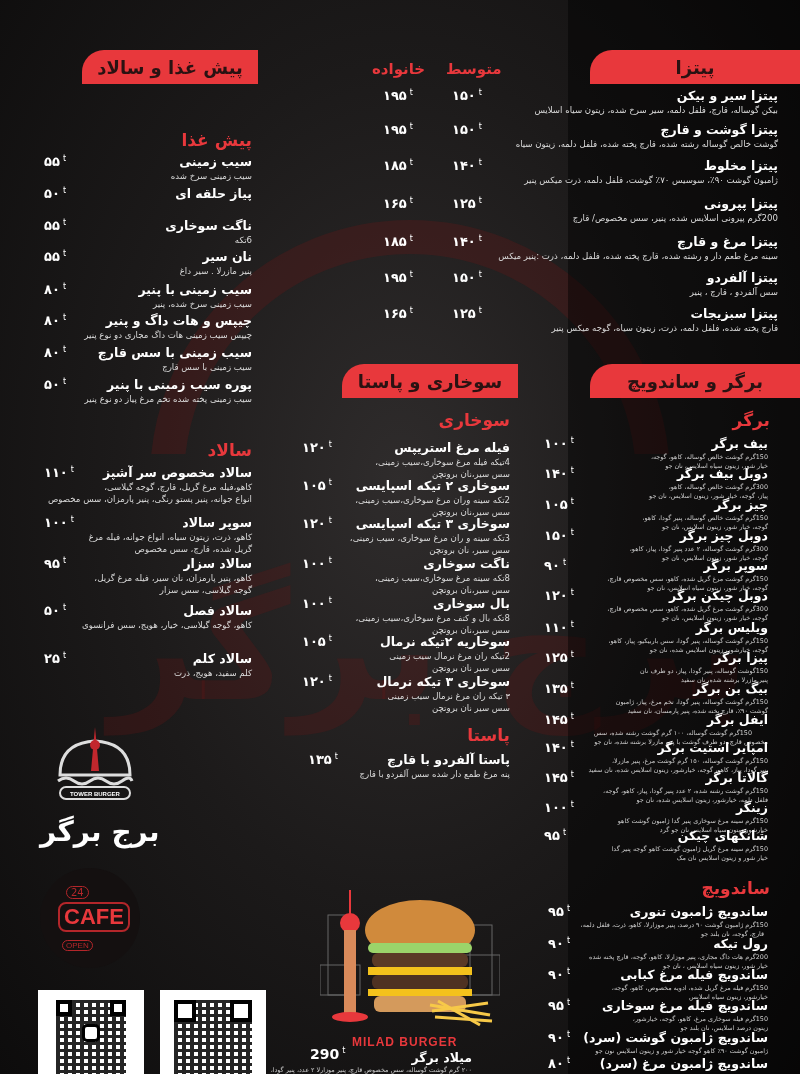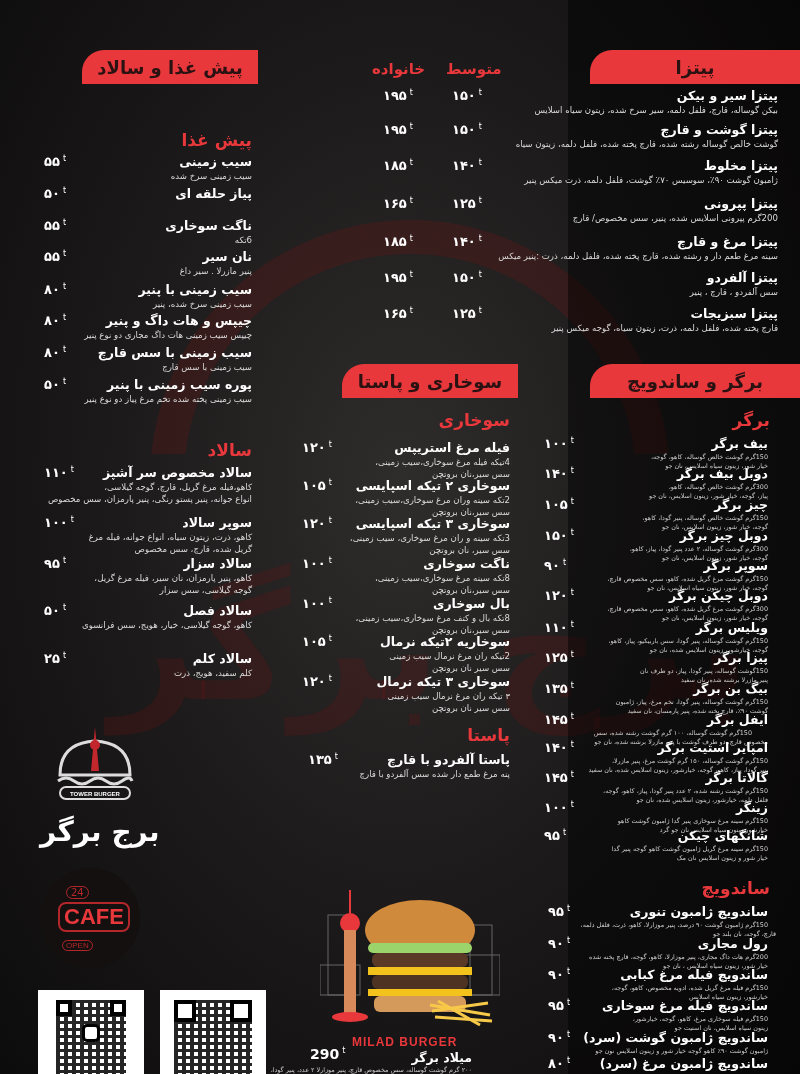--- a/index.html
+++ b/index.html
@@ -323,39 +323,39 @@
       <div class="item-desc small" style="right:32px; top:845px;">150گرم سینه مرغ گریل ژامبون گوشت کاهو گوجه پنیر گدا</div>
       <div class="item-desc small" style="right:32px; top:854px;">خیار شور و زیتون اسلایس نان مک</div>
       <div class="price" style="left:544px; top:828px;"><span>۹۵</span><sup>t</sup></div>
     </div>
   </div>
 <div class="subhead" style="right:30px; top:878px;">ساندویچ</div>
 <div id="sandwich-list">
     <div>
       <div class="item-name" style="right:32px; top:904px;">ساندویچ ژامبون تنوری</div>
       <div class="item-desc small" style="right:32px; top:921px;">150گرم ژامبون گوشت ۹۰ درصد، پنیر موزارلا، کاهو، ذرت، فلفل دلمه،</div>
-      <div class="item-desc small" style="right:24px; top:930px;">قارچ، گوجه، نان بلند جو</div>
+      <div class="item-desc small" style="right:36px; top:930px;">قارچ، گوجه، نان بلند جو</div>
       <div class="price" style="left:548px; top:904px;"><span>۹۵</span><sup>t</sup></div>
     </div>
     <div>
-      <div class="item-name" style="right:32px; top:936px;">رول مجاری</div>
+      <div class="item-name" style="right:32px; top:936px;">رول تیکه</div>
       <div class="item-desc small" style="right:32px; top:953px;">200گرم هات داگ مجاری، پنیر موزارلا، کاهو، گوجه، قارچ پخته شده</div>
       <div class="item-desc small" style="right:32px; top:962px;">خیار شور، زیتون سیاه اسلایس ، نان جو</div>
       <div class="price" style="left:548px; top:936px;"><span>۹۰</span><sup>t</sup></div>
     </div>
     <div>
       <div class="item-name" style="right:32px; top:967px;">ساندویچ فیله مرغ کبابی</div>
       <div class="item-desc small" style="right:32px; top:984px;">150گرم فیله مرغ گریل شده، ادویه مخصوص، کاهو، گوجه،</div>
       <div class="item-desc small" style="right:32px; top:993px;">خیارشور، زیتون سیاه اسلایس</div>
       <div class="price" style="left:548px; top:967px;"><span>۹۰</span><sup>t</sup></div>
     </div>
     <div>
       <div class="item-name" style="right:32px; top:998px;">ساندویچ فیله مرغ سوخاری</div>
       <div class="item-desc small" style="right:32px; top:1015px;">150گرم فیله سوخاری مرغ، کاهو، گوجه، خیارشور،</div>
-      <div class="item-desc small" style="right:32px; top:1024px;">زیتون سیاه اسلایس، نان استیت جو</div>
+      <div class="item-desc small" style="right:32px; top:1024px;">زیتون درصد اسلایس، نان بلند جو</div>
       <div class="price" style="left:548px; top:998px;"><span>۹۵</span><sup>t</sup></div>
     </div>
     <div>
       <div class="item-name" style="right:32px; top:1030px;">ساندویچ ژامبون گوشت (سرد)</div>
       <div class="item-desc small" style="right:32px; top:1047px;">ژامبون گوشت ۹۰٪ کاهو گوجه خیار شور و زیتون اسلایس نون جو</div>
       <div class="price" style="left:548px; top:1030px;"><span>۹۰</span><sup>t</sup></div>
     </div>
     <div>
       <div class="item-name" style="right:32px; top:1056px;">ساندویچ ژامبون مرغ (سرد)</div>
       <div class="price" style="left:548px; top:1056px;"><span>۸۰</span><sup>t</sup></div>

